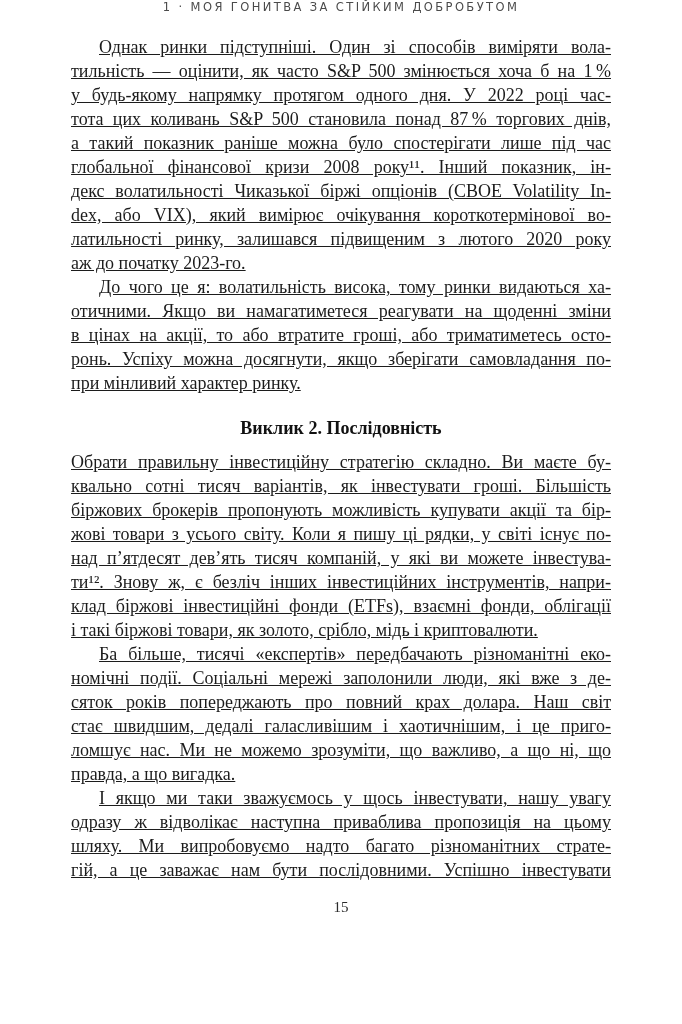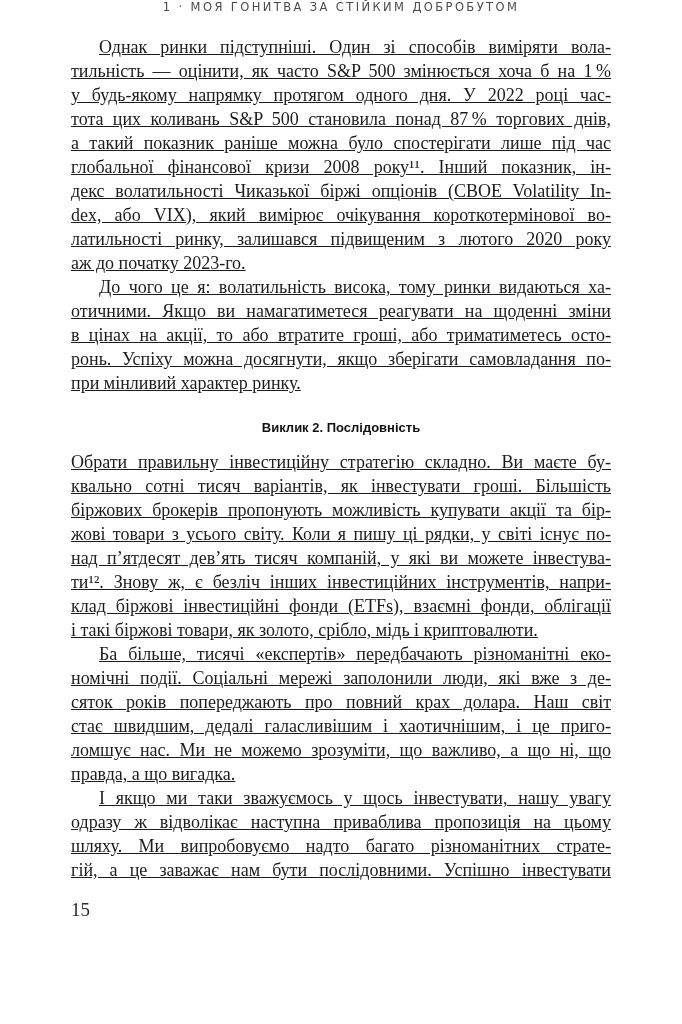--- a/index.html
+++ b/index.html
@@ -47,31 +47,32 @@
     text-align-last: justify;
     overflow: hidden;
     white-space: normal;
     height: 24px;
     text-decoration: underline;
   }
   .line.no-stretch {
     text-align-last: left;
   }
   .section-heading {
-    font-family: Liberation Sans, sans-serif;
+    font-family: Liberation Serif, serif;
     font-weight: 700;
-    font-size: 13px;
+    font-size: 18px;
     line-height: 24px;
     color: #111111;
     text-align: center;
     margin: 21px 0 10px 0;
   }
   .page-number {
     margin-top: 17px;
-    font-size: 19px;
+    text-align: center;
+    font-size: 15px;
     color: #2b2b2b;
     font-family: "Liberation Serif", "DejaVu Serif", serif;
   }
 </style>
 </head>
 <body>
 
 <div class="book-page">
   <div class="running-head">1 · МОЯ ГОНИТВА ЗА СТІЙКИМ ДОБРОБУТОМ</div>
 

